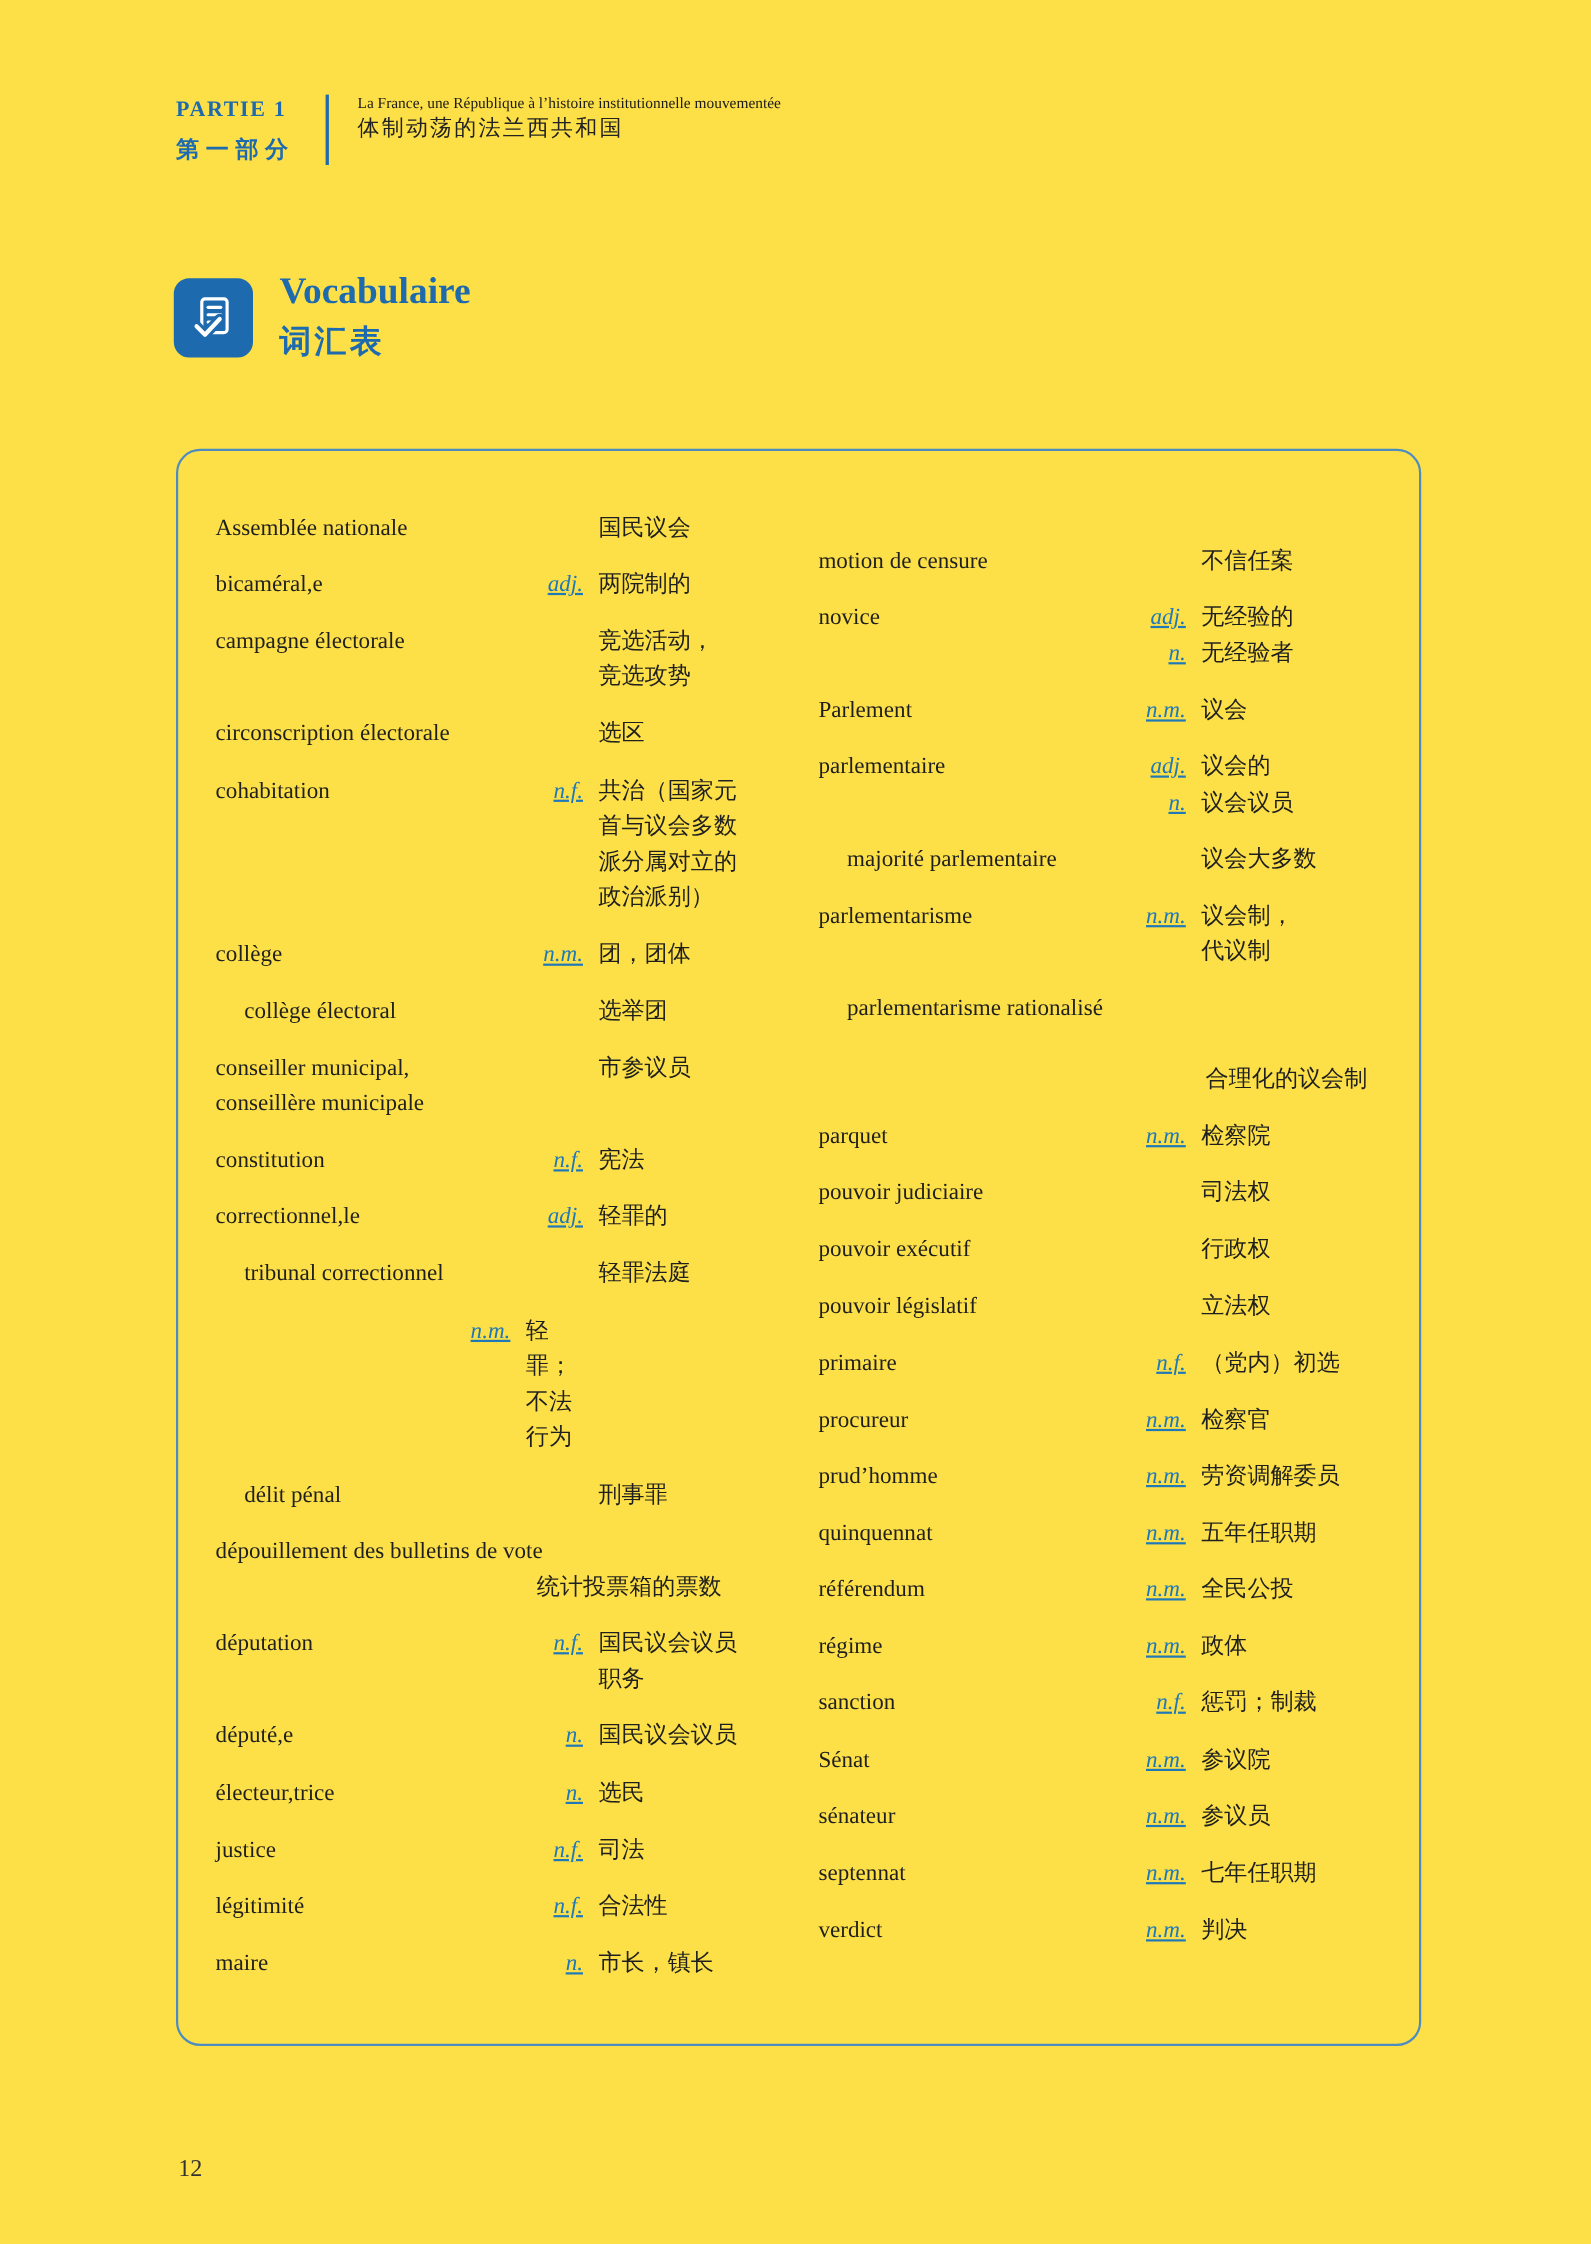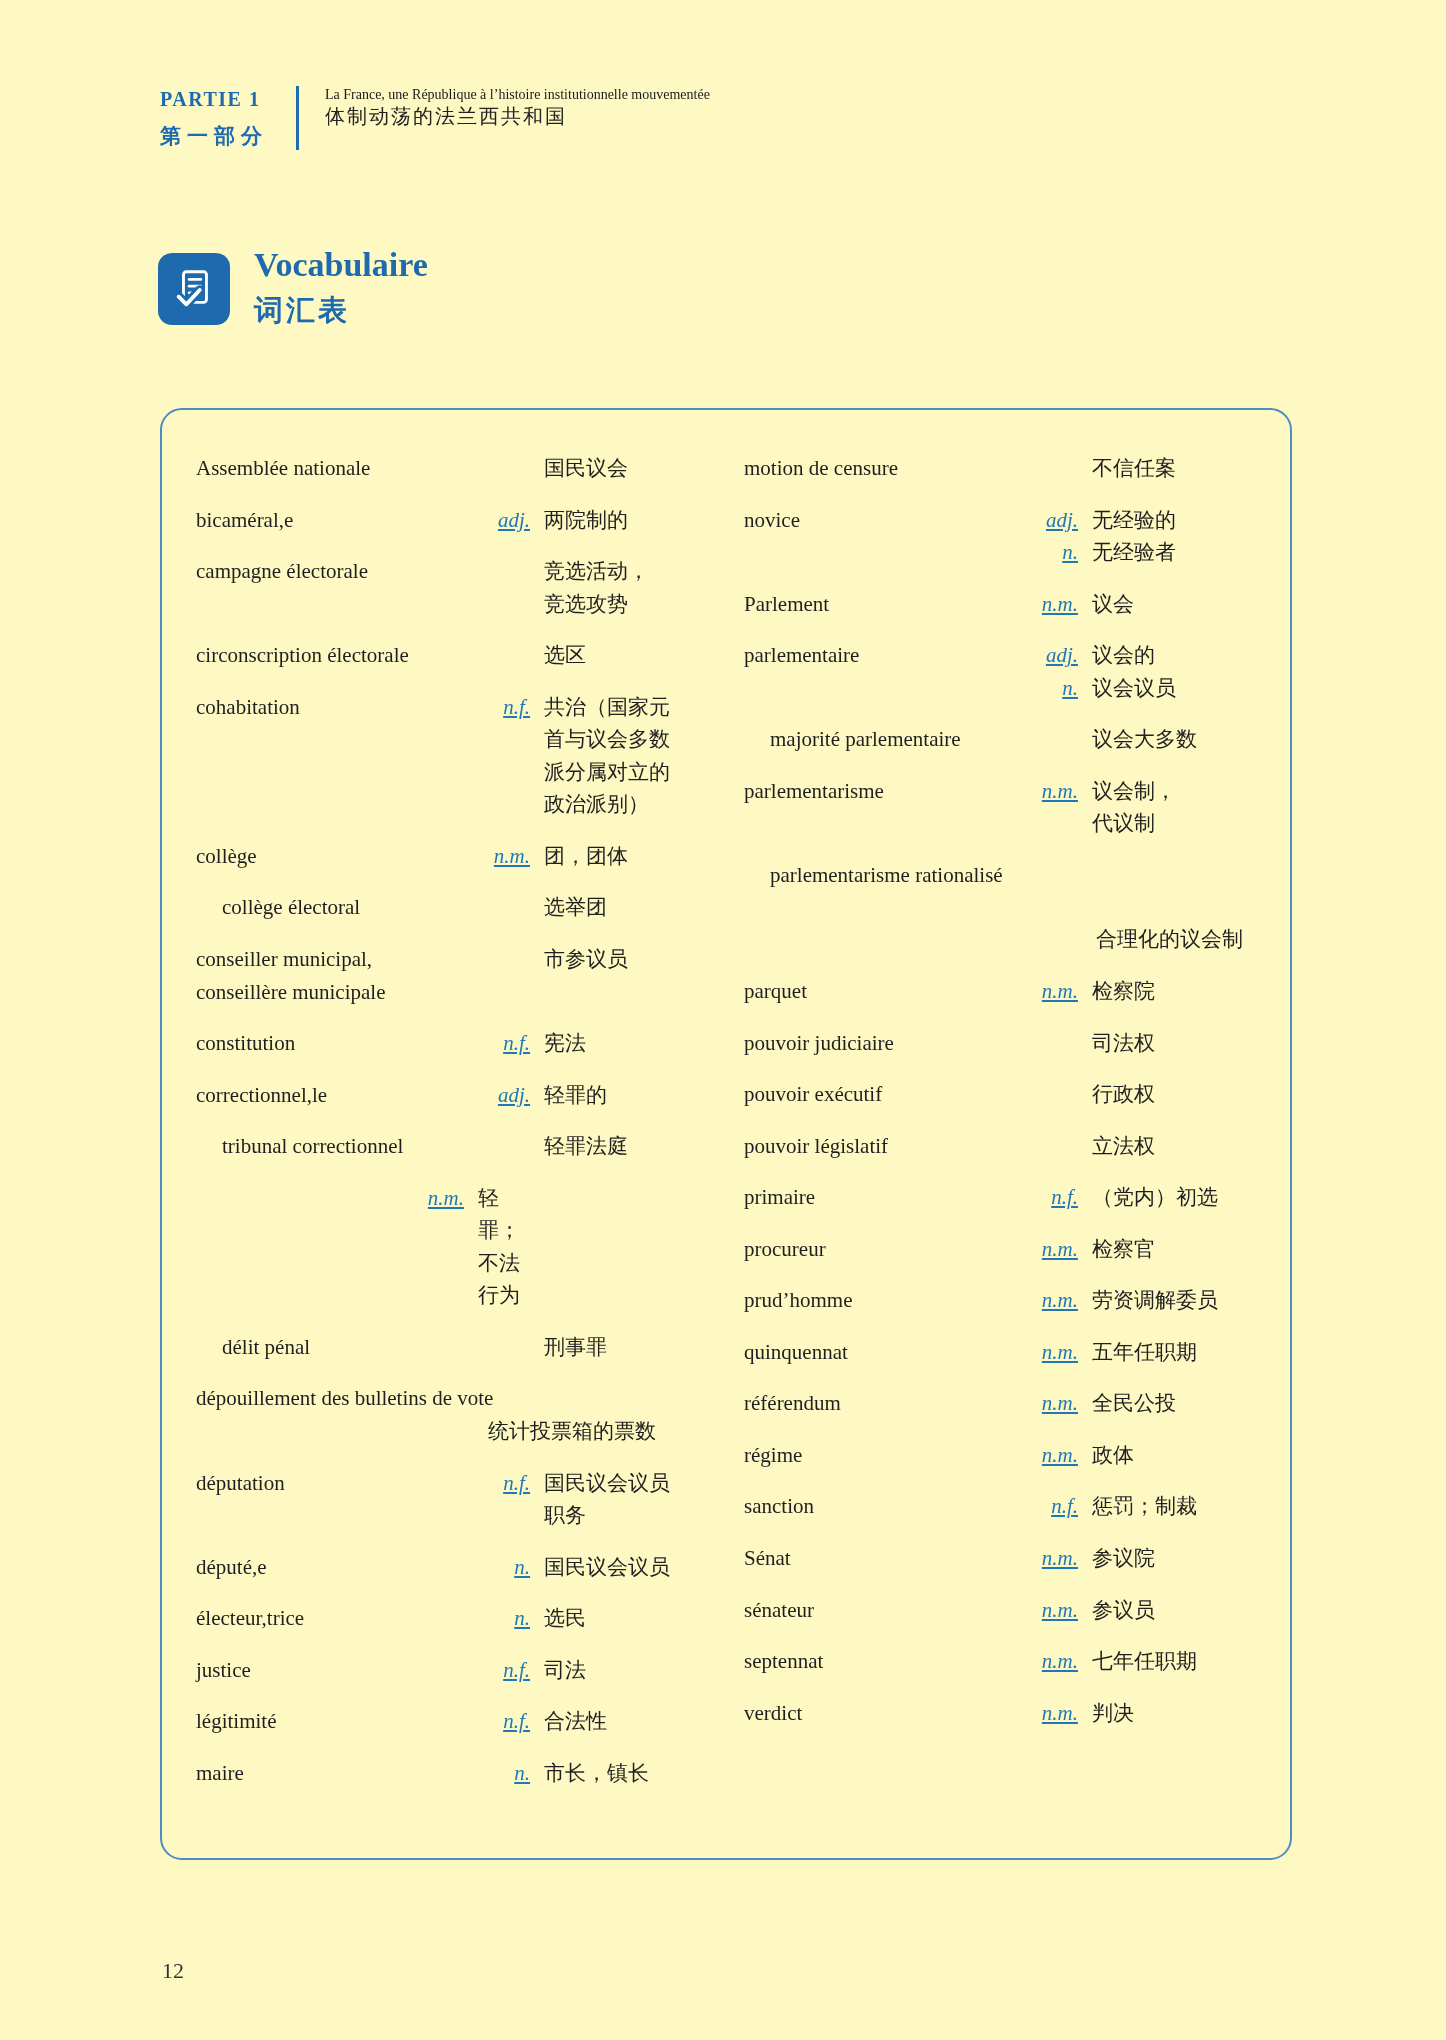--- a/index.html
+++ b/index.html
@@ -5,21 +5,21 @@
   :root{
     --accent:#1e6aae;
     --pos:#1f78b8;
     --border:#4d8cc0;
     --ink:#1f1f1f;
   }
   *{ box-sizing:border-box; }
   html,body{ margin:0; padding:0; background:#e9e9e9; }
   body{ font-family:"Liberation Serif","DejaVu Serif",serif; color:var(--ink); }
   .page{
-    position:relative; width:1446px; height:2040px; margin:0 auto; background:#fef9c3;
+    position:relative; width:1446px; height:2040px; margin:0 auto; background:#fde047;
     overflow:hidden;
   }
 
   
   .page-header{ position:absolute; top:86px; left:160px; right:130px; display:flex; align-items:stretch; }
   .part-labels{ flex:0 0 auto; padding-top:2px; }
   .part-fr{ color:var(--accent); font-weight:bold; font-size:20px; letter-spacing:1.5px; }
   .part-zh{ color:var(--accent); font-size:21px; letter-spacing:6px; margin-top:11px; font-weight:bold; font-family:"Liberation Sans","DejaVu Sans",sans-serif; }
   .header-divider{ width:3px; background:var(--accent); margin:0 26px 0 28px; }
   .chapter-titles{ padding-top:1px; }
@@ -33,21 +33,21 @@
     display:flex; align-items:center; justify-content:center; flex:0 0 auto;
   }
   .section-titles{ margin-left:24px; }
   .section-fr{ color:var(--accent); font-weight:bold; font-size:34px; line-height:1.1; }
   .section-zh{ color:var(--accent); font-weight:bold; font-size:29px; margin-top:8px; letter-spacing:3px; }
 
   
   .vocab-box{
     position:absolute; top:408px; left:160px; width:1132px; height:1452px;
     border:2.5px solid var(--border); border-radius:22px;
-    padding:42px 28px 28px 34px; display:flex; align-items:flex-start;
+    padding:42px 28px 28px 34px; display:flex; align-items:center;
   }
   .vocab-col{ width:505px; flex:0 0 auto; }
   .col-divider{ border-left:3px dotted #2f7cba; margin:2px 20px 6px 20px; }
 
   .entry{
     display:grid; grid-template-columns:268px 52px 1fr; column-gap:14px;
     margin-bottom:19px; font-size:21px; line-height:1.55;
   }
   .entry.wide{ display:block; }
   .term{ white-space:pre-line; }

